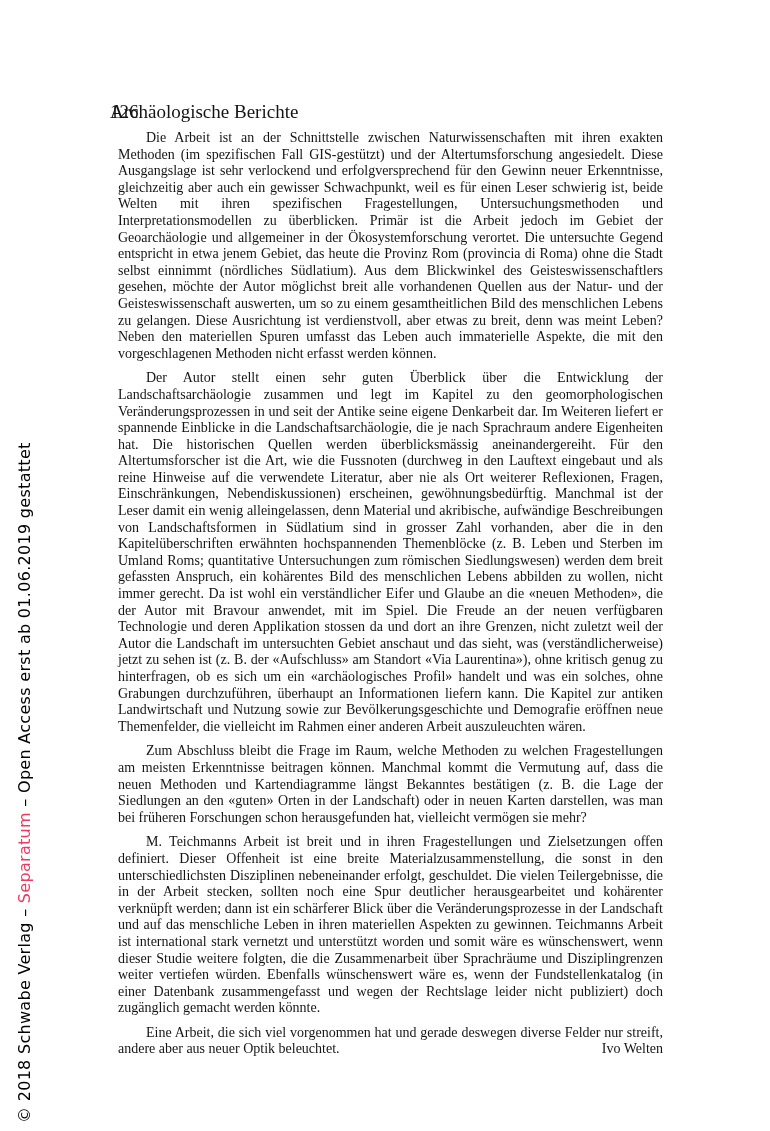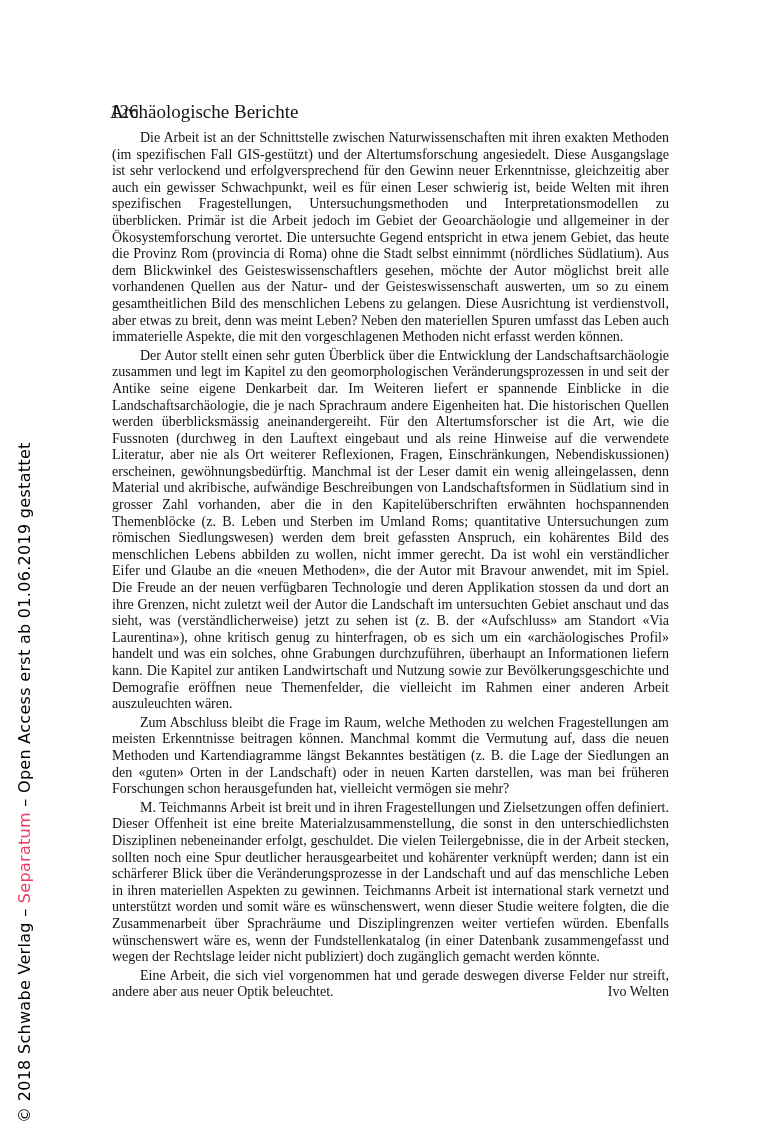--- a/index.html
+++ b/index.html
@@ -46,21 +46,21 @@
   }
   .pageno {
     position: absolute;
     left: 0;
     top: 0;
   }
   .jtitle {
     text-align: left;
   }
   .article p {
-    margin: 2px;
+    margin: 8px;
     font-size: 14px;
     line-height: 16.6px;
     text-align: justify;
     text-indent: 28px;
   }
   .signature {
     float: right;
   }
 </style>
 </head>

